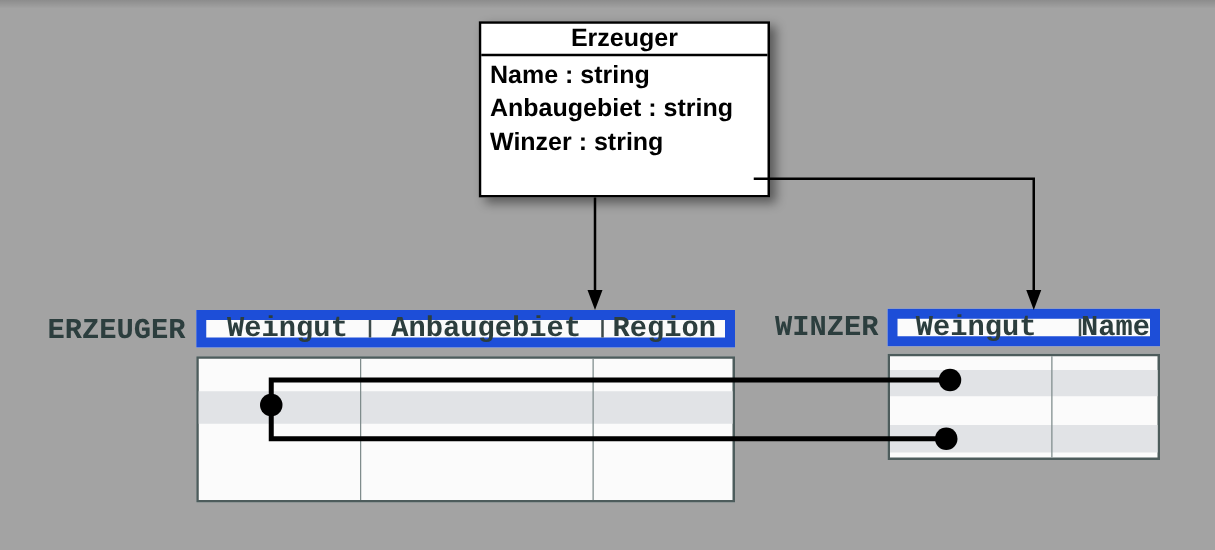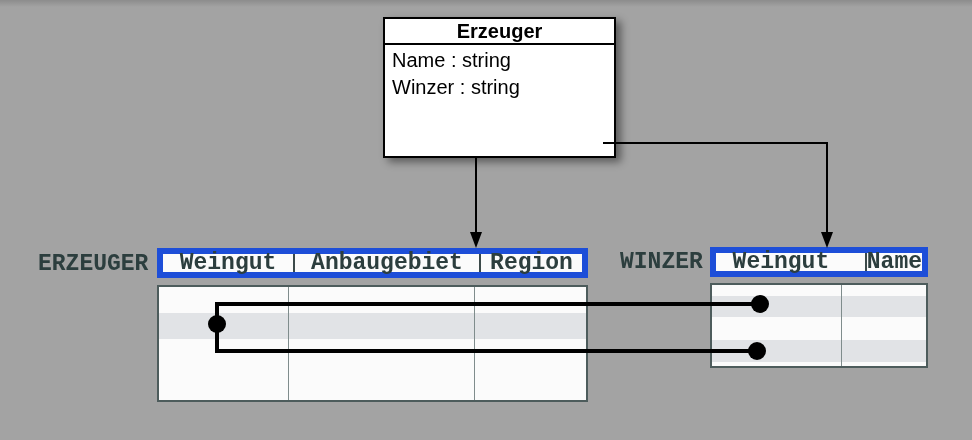--- a/index.html
+++ b/index.html
@@ -24,35 +24,35 @@
     position:absolute;left:383px;top:17px;width:233px;height:141px;
     background:#ffffff;border:2px solid #000;
     box-sizing:border-box;
     box-shadow:5px 4px 8px rgba(0,0,0,0.45);
   }
   .classbox-title{
     height:24px;line-height:24px;
     border-bottom:2px solid #000;
     text-align:center;font-weight:bold;font-size:20px;color:#000;
   }
-  .classbox-attrs{padding:2px 0 0 7px;}
+  .classbox-attrs{padding:2px 0 0 7px;font-weight:bold;}
   .classbox-attrs .attr{
     font-size:20px;line-height:27px;color:#000;white-space:nowrap;
   }
 
   
   .tbl-label{
     position:absolute;
     font-family:"Liberation Mono", monospace;
     font-weight:bold;font-size:23px;color:#2c3e3e;
     white-space:nowrap;
   }
   .hdr{
     position:absolute;display:flex;
-    background:#fbfbfb;border:6px solid #1d4ed8;
+    background:#fbfbfb;border:8px solid #1d4ed8;
     box-sizing:border-box;
   }
   .hdr .cell{
     display:flex;align-items:center;justify-content:center;
     font-family:"Liberation Mono", monospace;
     font-weight:bold;font-size:23px;color:#2c3e3e;
     box-sizing:border-box;
   }
   .hdr .cell + .cell{border-left:2px solid #3c4a4a;}
   .tbody{
@@ -76,20 +76,21 @@
 <body>
 
 <div class="stage">
 
   <div class="top-shade"></div>
 
   <div class="classbox">
     <div class="classbox-title">Erzeuger</div>
     <div class="classbox-attrs">
       <div class="attr">Name : string</div>
+      <div class="attr">Anbaugebiet : string</div>
       <div class="attr">Winzer : string</div>
     </div>
   </div>
 
   <div class="tbl-label" style="left:38px;top:251px;">ERZEUGER</div>
 
   <div class="hdr" style="left:157px;top:248px;width:431px;height:30px;">
     <div class="cell" style="width:130px;">Weingut</div>
     <div class="cell" style="width:186px;">Anbaugebiet</div>
     <div class="cell" style="flex:1;">Region</div>

